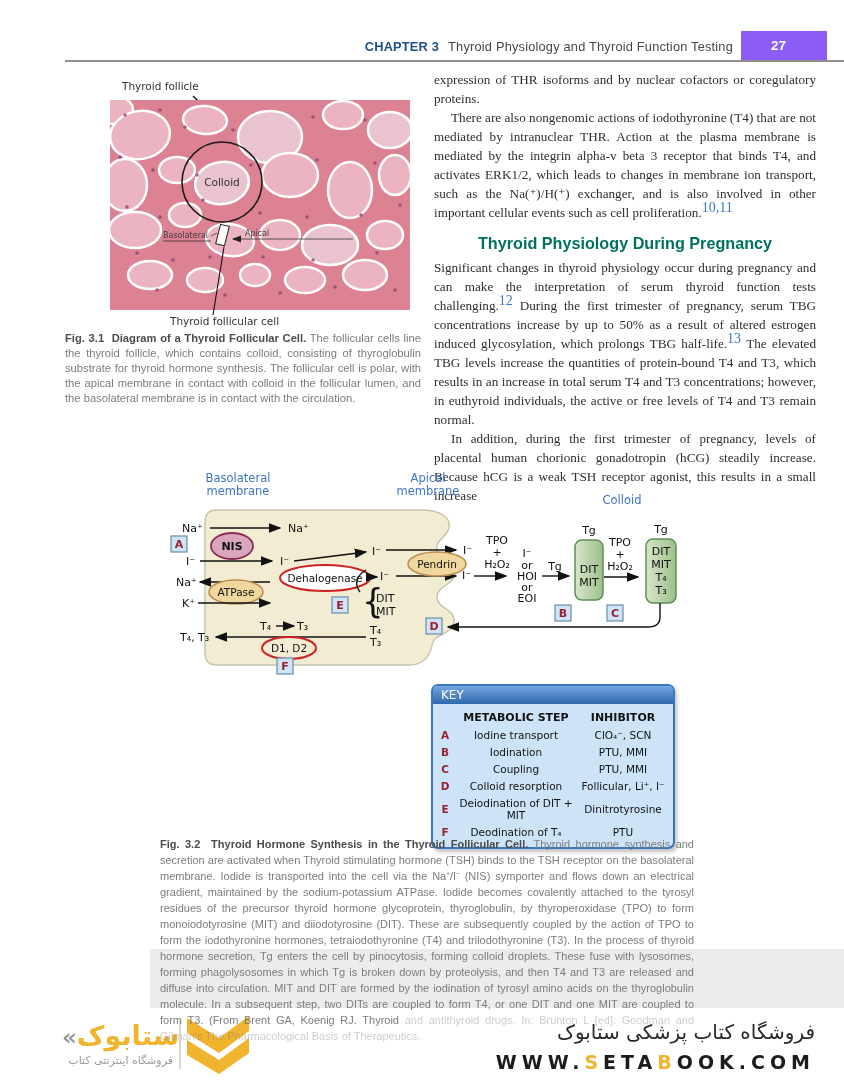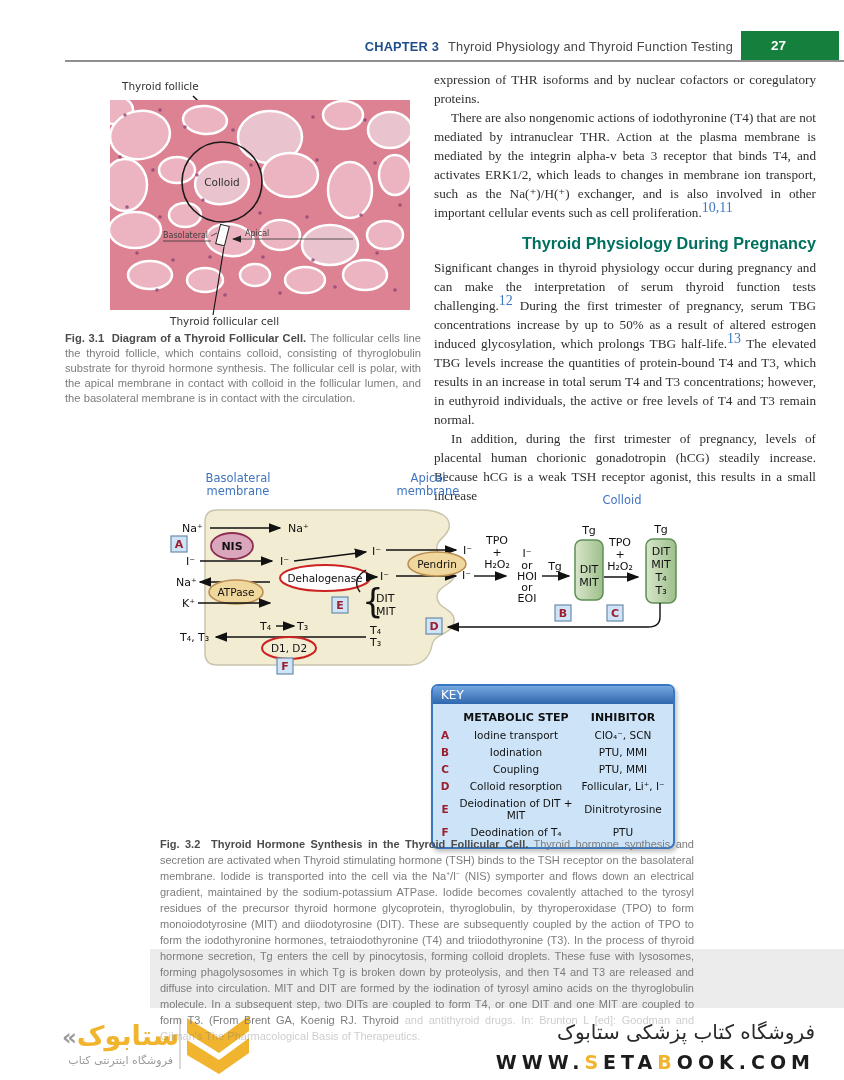--- a/index.html
+++ b/index.html
@@ -3,31 +3,31 @@
 <meta charset="utf-8">
 <style>
   html,body{margin:0;padding:0;background:#fff;}
   .page{position:relative;width:844px;height:1080px;background:#ffffff;overflow:hidden;
         font-family:"Liberation Sans",sans-serif;border-radius:10px;}
   .abs{position:absolute;}
 
   
   .header-text{top:39px;left:65px;width:668px;text-align:right;font-size:12.8px;color:#474747;letter-spacing:.2px;}
   .header-text .chapter{color:#1d4e89;font-weight:bold;margin-right:9px;}
-  .page-badge{top:31px;left:741px;width:98px;height:29px;background:#15803d;color:#fff;
+  .page-badge{top:31px;left:741px;width:86px;height:29px;background:#8b5cf6;color:#fff;
               font-weight:bold;font-size:13.5px;display:flex;align-items:center;padding-left:30px;box-sizing:border-box;}
   .header-rule{top:60px;left:65px;width:779px;height:2px;background:#8f8f8f;}
 
   
   .article{top:70px;left:434px;width:382px;font-family:"Liberation Serif","DejaVu Serif",serif;
            font-size:13.2px;line-height:19px;color:#2e2e2e;text-align:justify;}
   .article p{margin:0;}
   .article .indent{text-indent:17px;}
   .article h2{font-family:"Liberation Sans",sans-serif;font-size:16.2px;color:#00705f;
-              margin:12px 0 5px 0;text-align:right;}
+              margin:12px 0 5px 0;text-align:center;}
   sup.ref{color:#3c77c5;font-size:14px;line-height:0;}
 
   
   .caption{font-size:11.2px;line-height:15px;color:#7c7c7c;text-align:justify;}
   .caption b{color:#4c4c4c;}
   .cap1{top:331px;left:65px;width:356px;}
   .cap2{top:836px;left:160px;width:534px;font-size:11px;line-height:16px;z-index:2;}
   .cap2 .faded{opacity:.38;}
   .gray-band{top:949px;left:150px;width:694px;height:59px;background:#ececec;z-index:1;}
 

